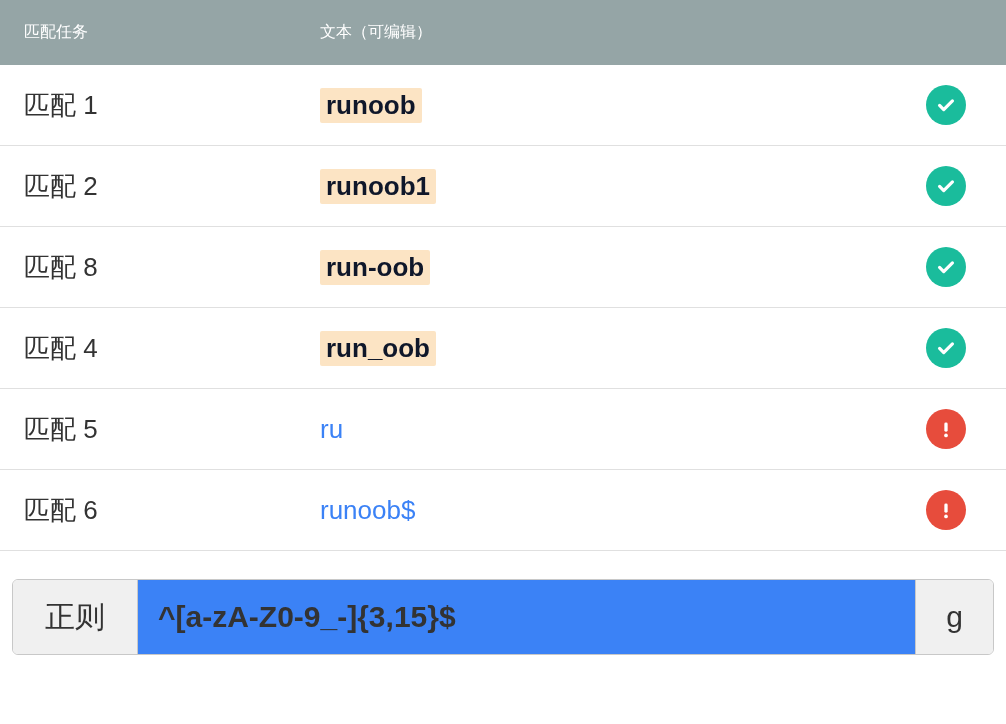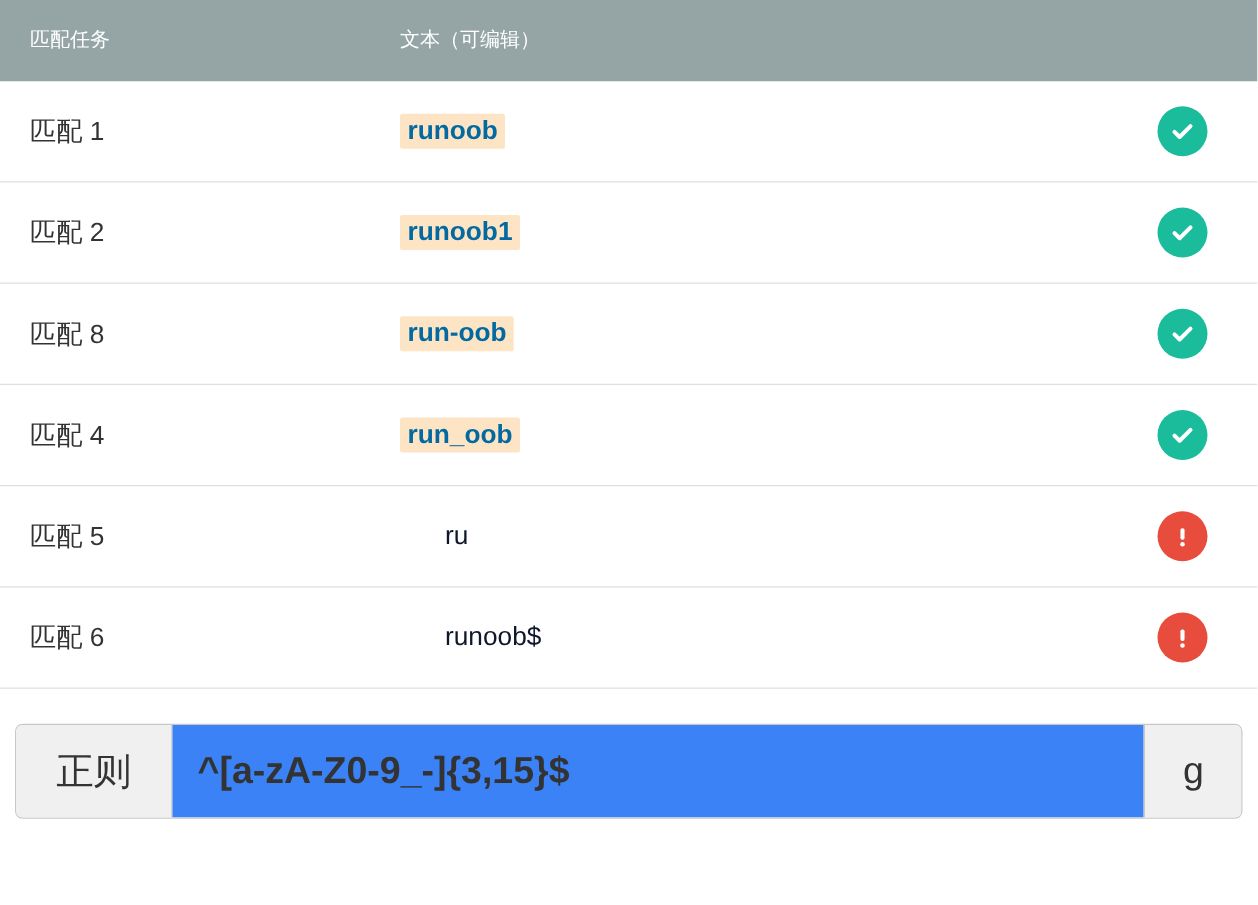--- a/index.html
+++ b/index.html
@@ -30,47 +30,46 @@
   }
   .col-status {
     width: 120px;
     text-align: center;
   }
   .row {
     display: flex;
     align-items: center;
     border-bottom: 1px solid #e0e0e0;
     padding: 20px 0;
-    font-size: 21px;
+    font-size: 26px;
     color: #333;
   }
   .row .col-task {
     padding-left: 24px;
     color: #333;
   }
   .row .col-text {
     flex: 1;
   }
   .row .col-status {
     width: 120px;
     display: flex;
     justify-content: center;
     align-items: center;
   }
   .highlight {
     background: #fce4c4;
-    color: #0369a1;
+    color: #0f172a;
     font-weight: 700;
     padding: 2px 6px;
     border-radius: 2px;
     display: inline-block;
   }
   .plain-text {
-    color: #0f172a;
-    margin-left: 36px;
+    color: #3b82f6;
   }
   .icon-circle {
     width: 40px;
     height: 40px;
     border-radius: 50%;
     display: flex;
     align-items: center;
     justify-content: center;
   }
   .icon-success { background: #1abc9c; }

